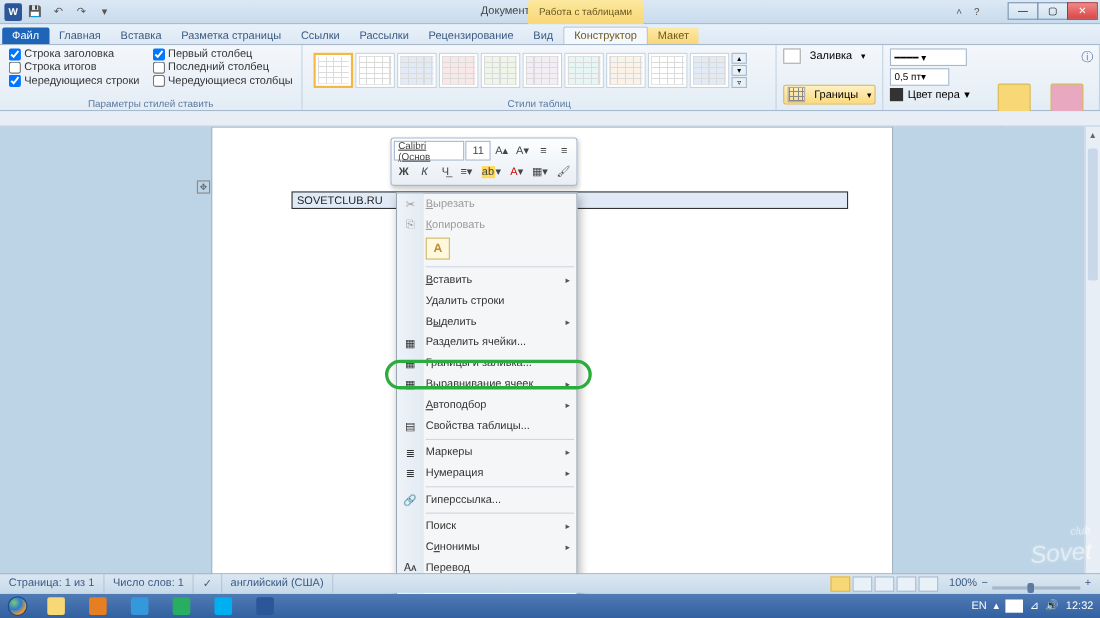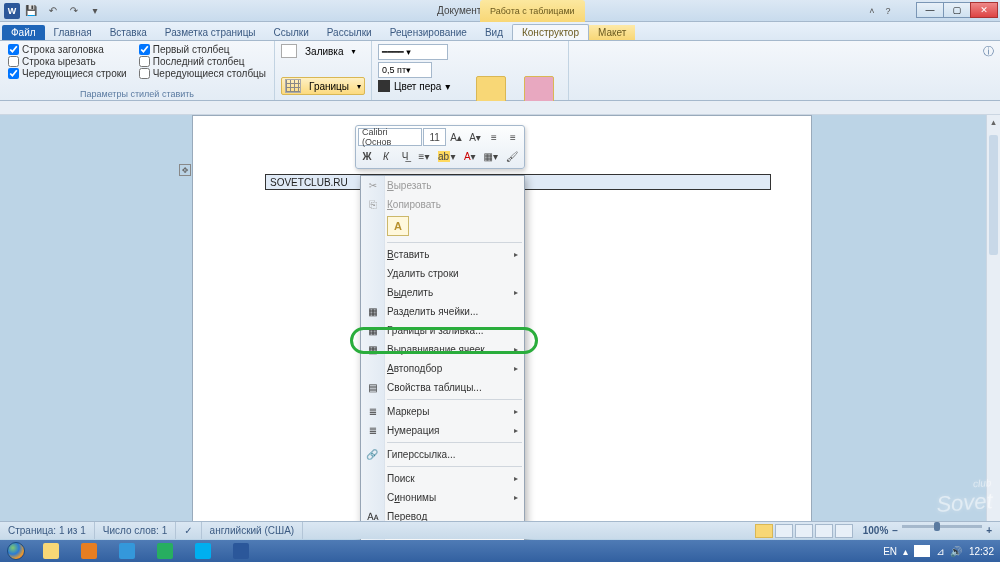--- a/index.html
+++ b/index.html
@@ -66,21 +66,21 @@
 .vscroll .thumb { position: absolute; top: 20px; left: 2px; right: 2px; height: 120px; background: #c8d8e8; border-radius: 2px; }
 .vscroll .arrow { height: 14px; font-size: 9px; display: flex; align-items: center; justify-content: center; color: #666; }
 
 .page { position: absolute; left: 192px; top: 0; width: 620px; height: 700px; background: #fff; border: 1px solid #9ab; }
 .table-handle { position: absolute; left: -14px; top: 48px; width: 12px; height: 12px; border: 1px solid #888; font-size: 8px; display: flex; align-items: center; justify-content: center; color: #666; }
 .table-in-doc { position: absolute; left: 72px; top: 58px; right: 40px; height: 16px; border: 1px solid #333; background: rgba(100,150,210,.2); display: flex; align-items: center; font-size: 10px; padding-left: 4px; color: #222; }
 
 .mini-toolbar { position: absolute; left: 355px; top: 125px; width: 170px; background: linear-gradient(#fdfefe,#e8eef5); border: 1px solid #a5b8cc; border-radius: 3px; padding: 2px; box-shadow: 1px 2px 4px rgba(0,0,0,.2); }
 .mini-toolbar .row { display: flex; gap: 1px; margin-bottom: 1px; align-items: center; }
 .mini-toolbar .mbtn { height: 18px; min-width: 18px; border: 1px solid transparent; font-size: 10px; display: flex; align-items: center; justify-content: center; padding: 0 3px; color: #444; }
-.mini-toolbar .font-name { width: 78px; border: 1px solid #a5b8cc; background: #fff; font-size: 9px; justify-content: flex-start; }
+.mini-toolbar .font-name { width: 78px; border: 1px solid #a5b8cc; background: #fff; font-size: 9px; justify-content: flex-start; text-decoration: underline; }
 .mini-toolbar .font-size { width: 26px; border: 1px solid #a5b8cc; background: #fff; font-size: 10px; }
 .mini-toolbar .color-y { background: #ffd95e; width: 14px; }
 
 .context-menu { position: absolute; left: 360px; top: 175px; width: 165px; background: #f5f6f7; border: 1px solid #97a5b5; box-shadow: 2px 3px 8px rgba(0,0,0,.3); font-size: 10px; }
 .context-menu .mi { display: flex; align-items: center; height: 19px; padding-left: 26px; padding-right: 6px; position: relative; color: #333; cursor: pointer; }
 .context-menu .mi.disabled { color: #9a9a9a; }
 .context-menu .mi.highlight { background: linear-gradient(#fef0c4, #fcda7e); border: 1px solid #d9b754; margin: -1px; }
 .context-menu .mi .arrow { position: absolute; right: 6px; font-size: 8px; color: #555; }
 .context-menu .mi .micon { position: absolute; left: 4px; width: 16px; height: 16px; display: flex; align-items: center; justify-content: center; font-size: 10px; }
 .context-menu .sep { height: 1px; background: #d0d6dd; margin: 2px 2px 2px 26px; }
@@ -88,21 +88,21 @@
 .context-menu .section { font-weight: bold; color: #3b5a82; height: 18px; padding-left: 26px; display: flex; align-items: center; }
 .context-menu .paste-opt { display: inline-flex; width: 22px; height: 20px; border: 1px solid #ccb86a; background: #fff8dc; margin: 2px 0 4px 26px; font-size: 11px; align-items: center; justify-content: center; color: #b8912f; font-weight: bold; }
 
 .green-highlight { position: absolute; left: 350px; top: 327px; width: 188px; height: 27px; border: 3px solid #2aad3c; border-radius: 14px; pointer-events: none; }
 
 .statusbar { position: absolute; bottom: 23px; left: 0; right: 0; height: 18px; background: linear-gradient(#dbe7f3, #c8dae9); border-top: 1px solid #a5b8cc; display: flex; align-items: center; font-size: 10px; color: #3b5a82; }
 .statusbar .sb-item { padding: 0 8px; border-right: 1px solid #b3c5d7; height: 100%; display: flex; align-items: center; gap: 3px; }
 .statusbar .right { margin-left: auto; display: flex; align-items: center; gap: 2px; }
 .statusbar .view-btn { width: 18px; height: 14px; border: 1px solid #a5b8cc; background: #e8f0f8; }
 .statusbar .view-btn.active { background: #f8d776; border-color: #d9b754; }
-.statusbar .zoom { display: flex; align-items: flex-start; gap: 4px; padding: 0 8px; font-weight: bold; }
+.statusbar .zoom { display: flex; align-items: flex-end; gap: 4px; padding: 0 8px; }
 .statusbar .zoom .slider { width: 80px; height: 3px; background: #a5b8cc; position: relative; }
 .statusbar .zoom .slider .sthumb { position: absolute; left: 40%; top: -3px; width: 6px; height: 9px; background: #5a7aa0; border-radius: 2px; }
 
 .taskbar { position: absolute; bottom: 0; left: 0; right: 0; height: 22px; background: linear-gradient(#4f7bb5, #3260a0); display: flex; align-items: center; }
 .taskbar .start { width: 32px; height: 22px; display: flex; align-items: center; justify-content: center; }
 .taskbar .start .orb { width: 18px; height: 18px; border-radius: 50%; background: radial-gradient(circle at 30% 30%, #7fc96f, #2a7bd4 40%, #e89b2f 70%, #d44 100%); border: 1px solid #1a4a80; }
 .taskbar .task { width: 36px; height: 20px; margin: 0 1px; display: flex; align-items: center; justify-content: center; border: 1px solid transparent; }
 .taskbar .task .ticon { width: 16px; height: 16px; border-radius: 2px; }
 .taskbar .tray { margin-left: auto; display: flex; align-items: center; gap: 6px; padding-right: 6px; color: #fff; font-size: 10px; }
 .taskbar .tray .flag { width: 16px; height: 12px; background: #fff; position: relative; }
@@ -156,38 +156,58 @@
       <label class="check-item">
           <input type="checkbox" checked="" style="">
           <span>Строка заголовка</span>
         </label>
       <label class="check-item">
           <input type="checkbox" checked="" style="">
           <span>Первый столбец</span>
         </label>
       <label class="check-item">
           <input type="checkbox" style="">
-          <span>Строка ырезать</span>
+          <span>Строка итогов</span>
         </label>
       <label class="check-item">
           <input type="checkbox" style="">
           <span>Последний столбец</span>
         </label>
       <label class="check-item">
           <input type="checkbox" checked="" style="">
           <span>Чередующиеся строки</span>
         </label>
       <label class="check-item">
           <input type="checkbox" style="">
           <span>Чередующиеся столбцы</span>
         </label>
     </div>
     <div class="group-label">Параметры стилей ставить</div>
   </div>
 
+  <div class="ribbon-group" style="flex:1">
+    <div class="style-gallery">
+      <div class="style-thumb active"></div>
+      <div class="style-thumb"></div>
+      <div class="style-thumb c1"></div>
+      <div class="style-thumb c2"></div>
+      <div class="style-thumb c3"></div>
+      <div class="style-thumb c4"></div>
+      <div class="style-thumb c5"></div>
+      <div class="style-thumb c6"></div>
+      <div class="style-thumb"></div>
+      <div class="style-thumb c1"></div>
+      <div class="gallery-scroll">
+          <div>▴</div>
+          <div>▾</div>
+          <div>▿</div>
+        </div>
+    </div>
+    <div class="group-label">Стили таблиц</div>
+  </div>
 
   <div class="ribbon-group shading-group">
     <div class="shading-row">
       <div class="icon"></div>
       <span>Заливка</span>
         <span style="font-size:8px">▾</span>
     </div>
     <div class="shading-row highlight">
       <div class="icon" style="background:repeating-linear-gradient(0deg,#888 0 1px,transparent 1px 4px),repeating-linear-gradient(90deg,#888 0 1px,transparent 1px 4px)"></div>
       <span>Границы</span>

